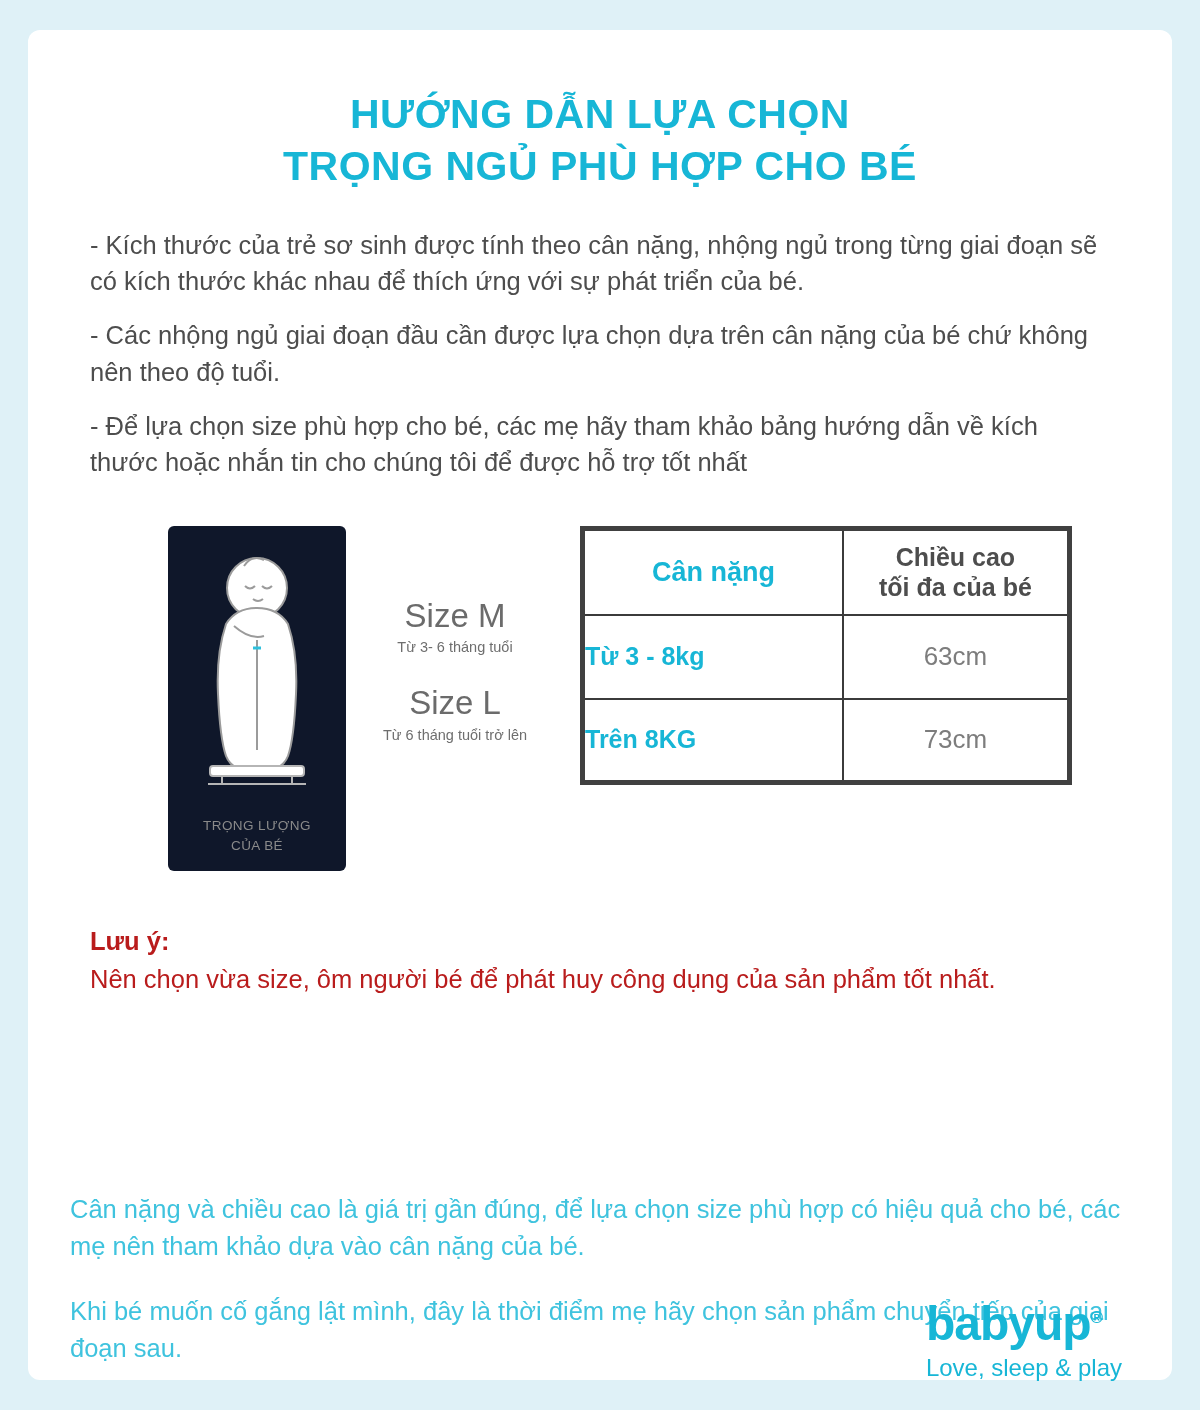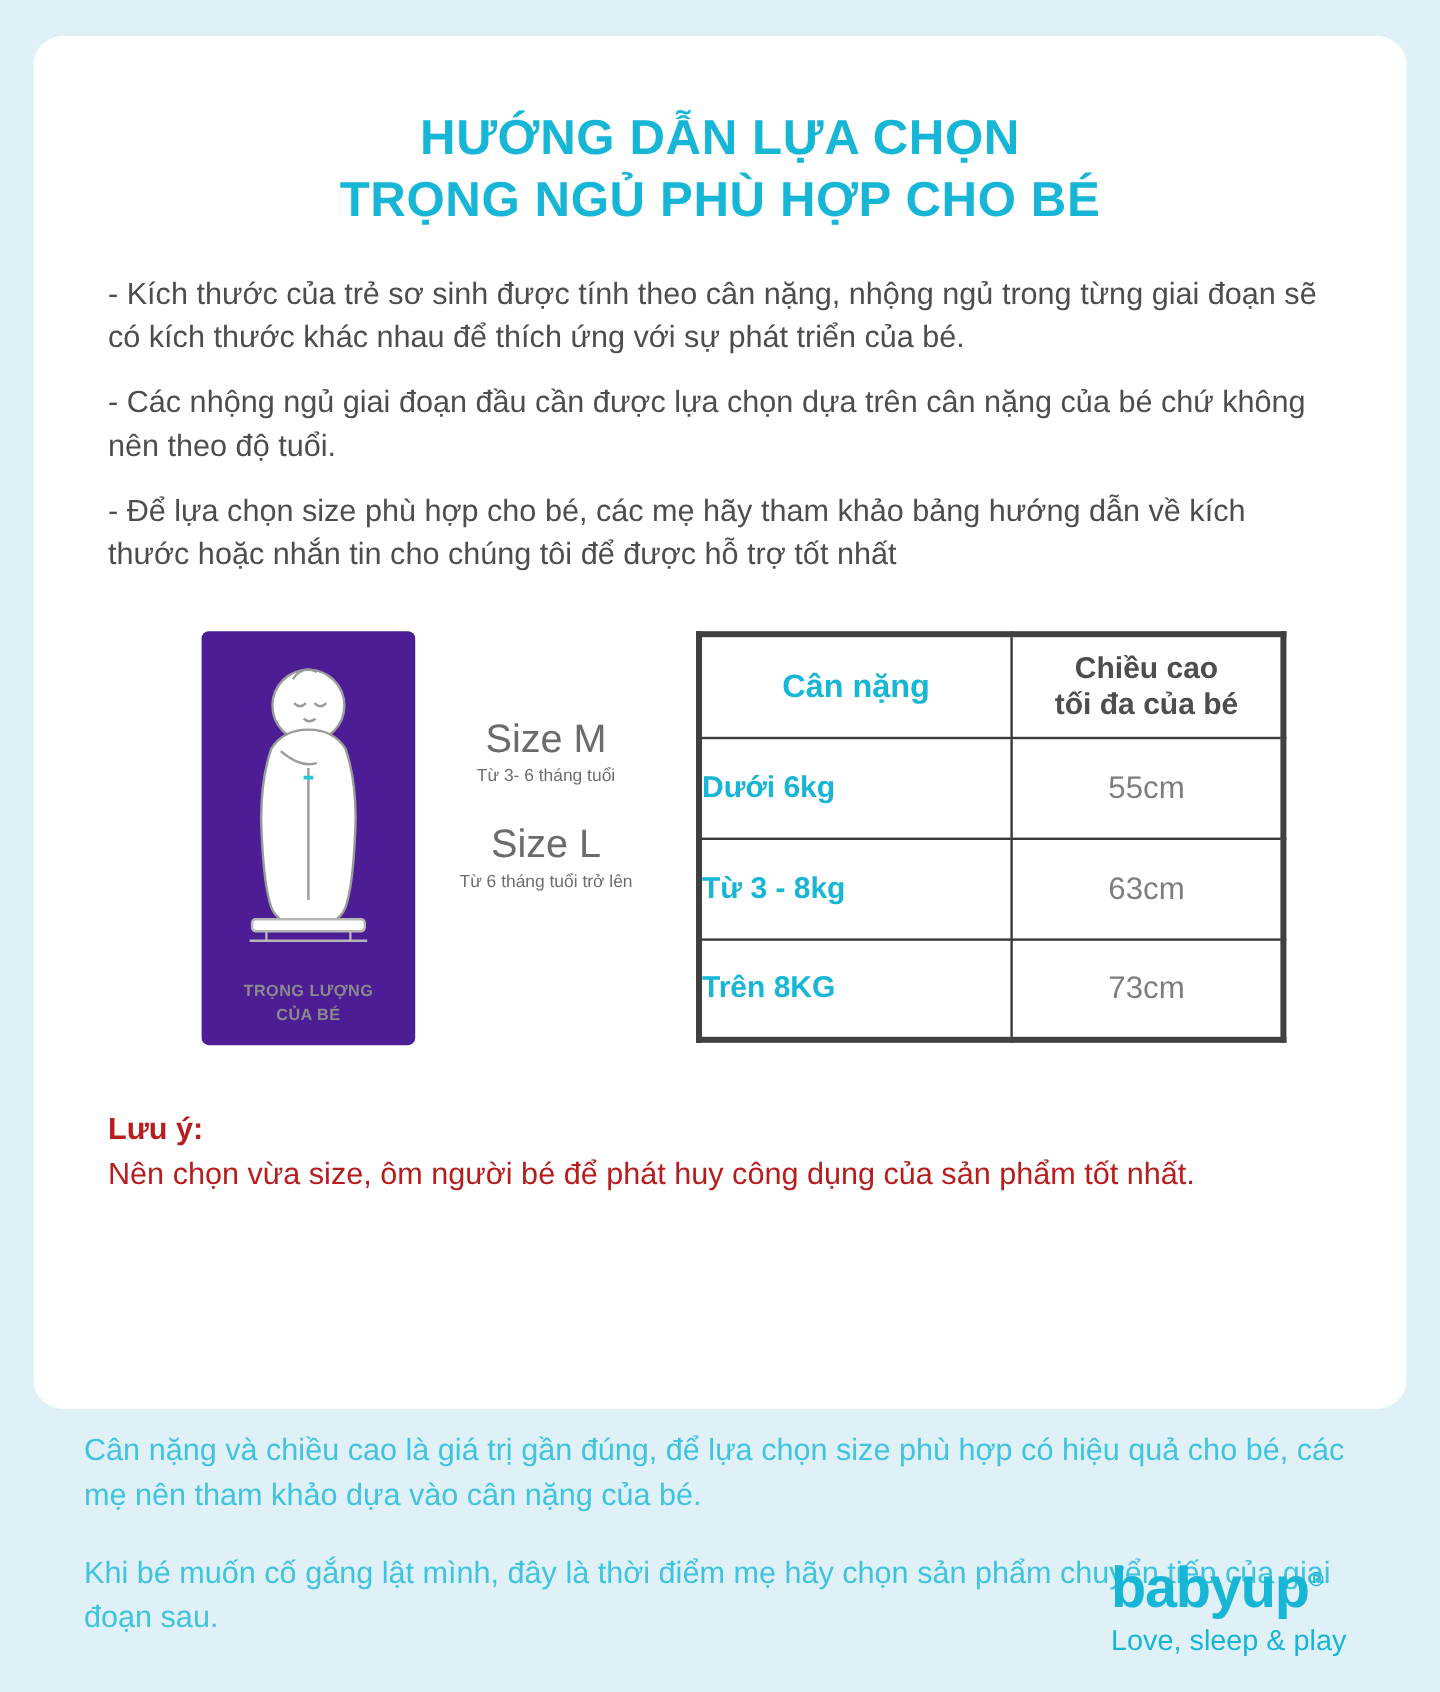--- a/index.html
+++ b/index.html
@@ -15,23 +15,23 @@
     position: relative;
     width: 1200px;
     height: 1410px;
     background: #dff1f7;
     padding: 30px 28px;
   }
 
   .card {
     position: relative;
     width: 1144px;
-    height: 1144px;
+    height: 1350px;
     background: #ffffff;
-    border-radius: 24px;
+    border-radius: 12px;
     padding: 0;
     overflow: hidden;
   }
 
   .inner {
     padding: 58px 62px 0 62px;
   }
 
   
   .title {
@@ -57,25 +57,24 @@
   
   .middle {
     margin-top: 46px;
     display: flex;
     align-items: flex-start;
   }
 
   .illus {
     width: 178px;
     margin-left: 78px;
-    background: #4c1d95;
+    background: #0f172a;
     border-radius: 6px;
     padding: 18px 10px 16px 10px;
     text-align: center;
-    font-weight: bold;
   }
 
   .illus svg { display: block; margin: 0 auto; }
 
   .illus-caption {
     margin-top: 10px;
     color: #8a8a8a;
     font-size: 13.5px;
     line-height: 1.45;
     letter-spacing: 0.4px;
@@ -261,24 +260,20 @@
               <tr>
             <th class="th-weight col-w">
               <span>Cân nặng</span>
             </th>
             <th class="th-height col-h">
               <span>Chiều cao</span>
               <span>tối đa của bé</span>
             </th>
           </tr>
           <tr>
-            <td class="cell-weight">Dưới 6kg</td>
-            <td class="cell-height">55cm</td>
-          </tr>
-          <tr>
             <td class="cell-weight">Từ 3 - 8kg</td>
             <td class="cell-height">63cm</td>
           </tr>
           <tr>
             <td class="cell-weight">Trên 8KG</td>
             <td class="cell-height">73cm</td>
           </tr>
         </tbody>
           </table>
 

